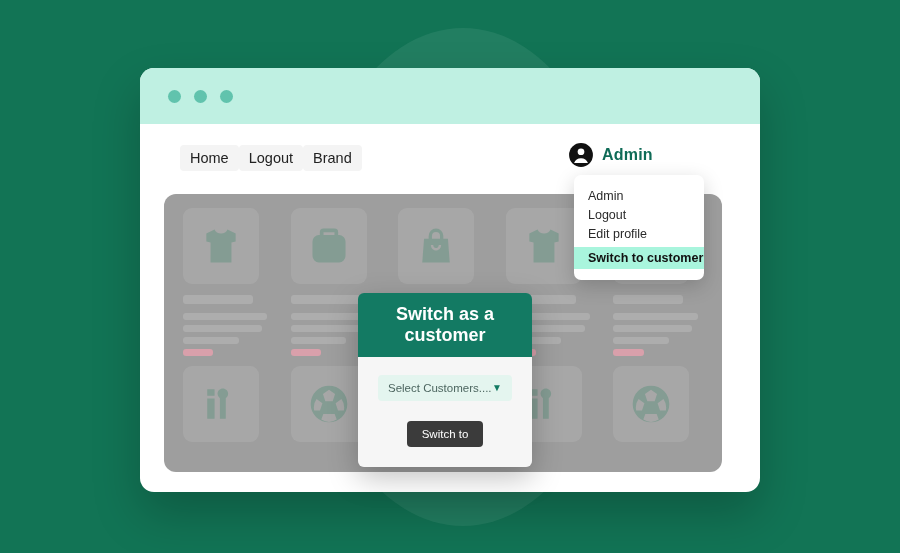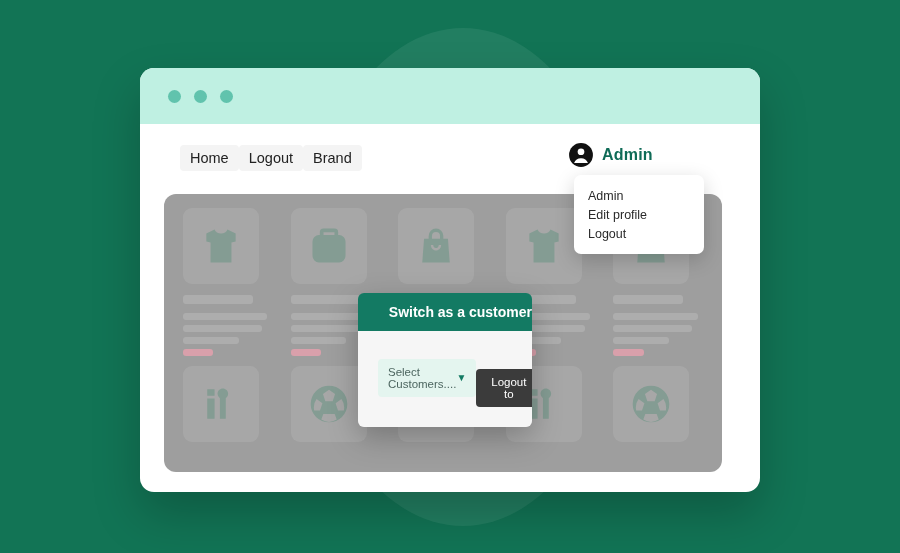--- a/index.html
+++ b/index.html
@@ -196,30 +196,30 @@
     top: 293px;
     width: 174px;
     border-radius: 6px;
     box-shadow: 0 10px 30px rgba(0,0,0,0.25);
     overflow: hidden;
     z-index: 50;
   }
   #modal-header {
     background: #137a63;
     color: #ffffff;
-    font-size: 14px;
+    font-size: 18px;
     font-weight: bold;
-    text-align: right;
+    text-align: center;
     padding: 11px 0;
   }
   #modal-body {
     background: #f6f6f6;
     padding: 18px 20px 20px 20px;
     display: flex;
-    flex-direction: row;
+    flex-direction: column;
     align-items: center;
   }
   #customer-select {
     width: 100%;
     background: #e4f5ef;
     border: none;
     border-radius: 4px;
     padding: 7px 10px;
     box-sizing: border-box;
     display: flex;
@@ -388,28 +388,29 @@
     <svg id="avatar-icon" viewBox="0 0 24 24">
       <circle cx="12" cy="12" r="11" fill="#111111"></circle>
       <circle cx="12" cy="9" r="3.1" fill="#ffffff"></circle>
       <path d="M5.6 19.4a6.8 6.8 0 0 1 12.8 0z" fill="#ffffff"></path>
     </svg>
     <span id="account-name">Admin</span>
   </div>
 
   <div id="user-dropdown">
     <div class="menu-item">Admin</div>
+    <div class="menu-item">Logout</div>
     <div class="menu-item">Edit profile</div>
-    <div class="menu-item">Logout</div>
+    <div class="menu-item highlighted">Switch to customer</div>
   </div>
 
   <div id="modal">
     <div id="modal-header">Switch as a customer</div>
     <div id="modal-body">
       <div id="customer-select">
         <span id="customer-select-label">Select Customers....</span>
         <span id="select-chevron">▼</span>
       </div>
-      <button id="switch-to-button">Logout to</button>
+      <button id="switch-to-button">Switch to</button>
     </div>
   </div>
 
 </div>
 
 </body></html>

